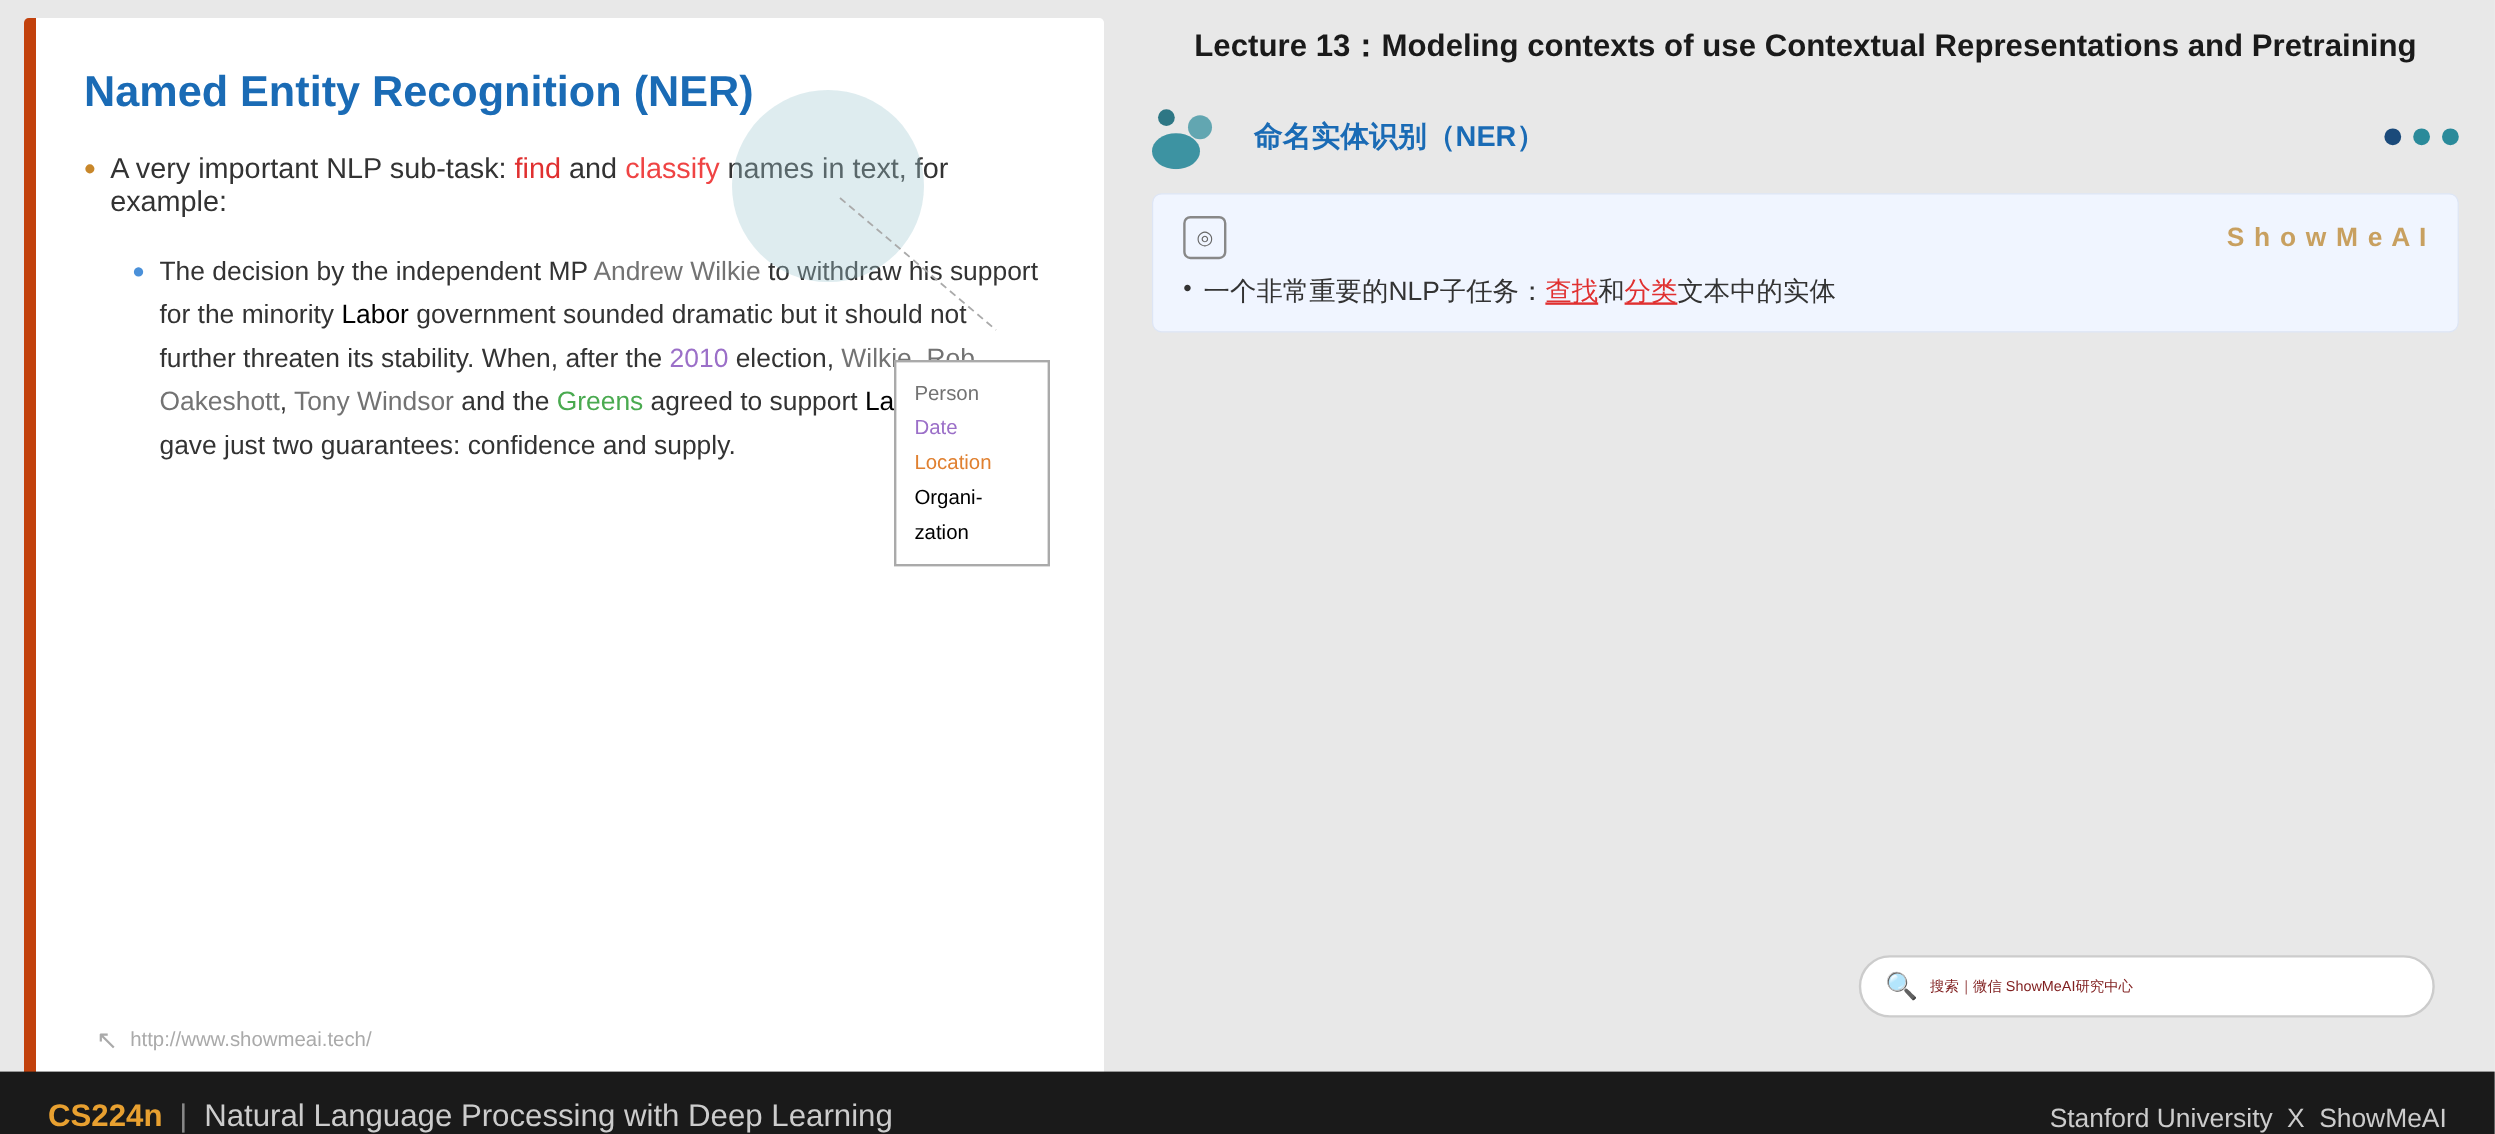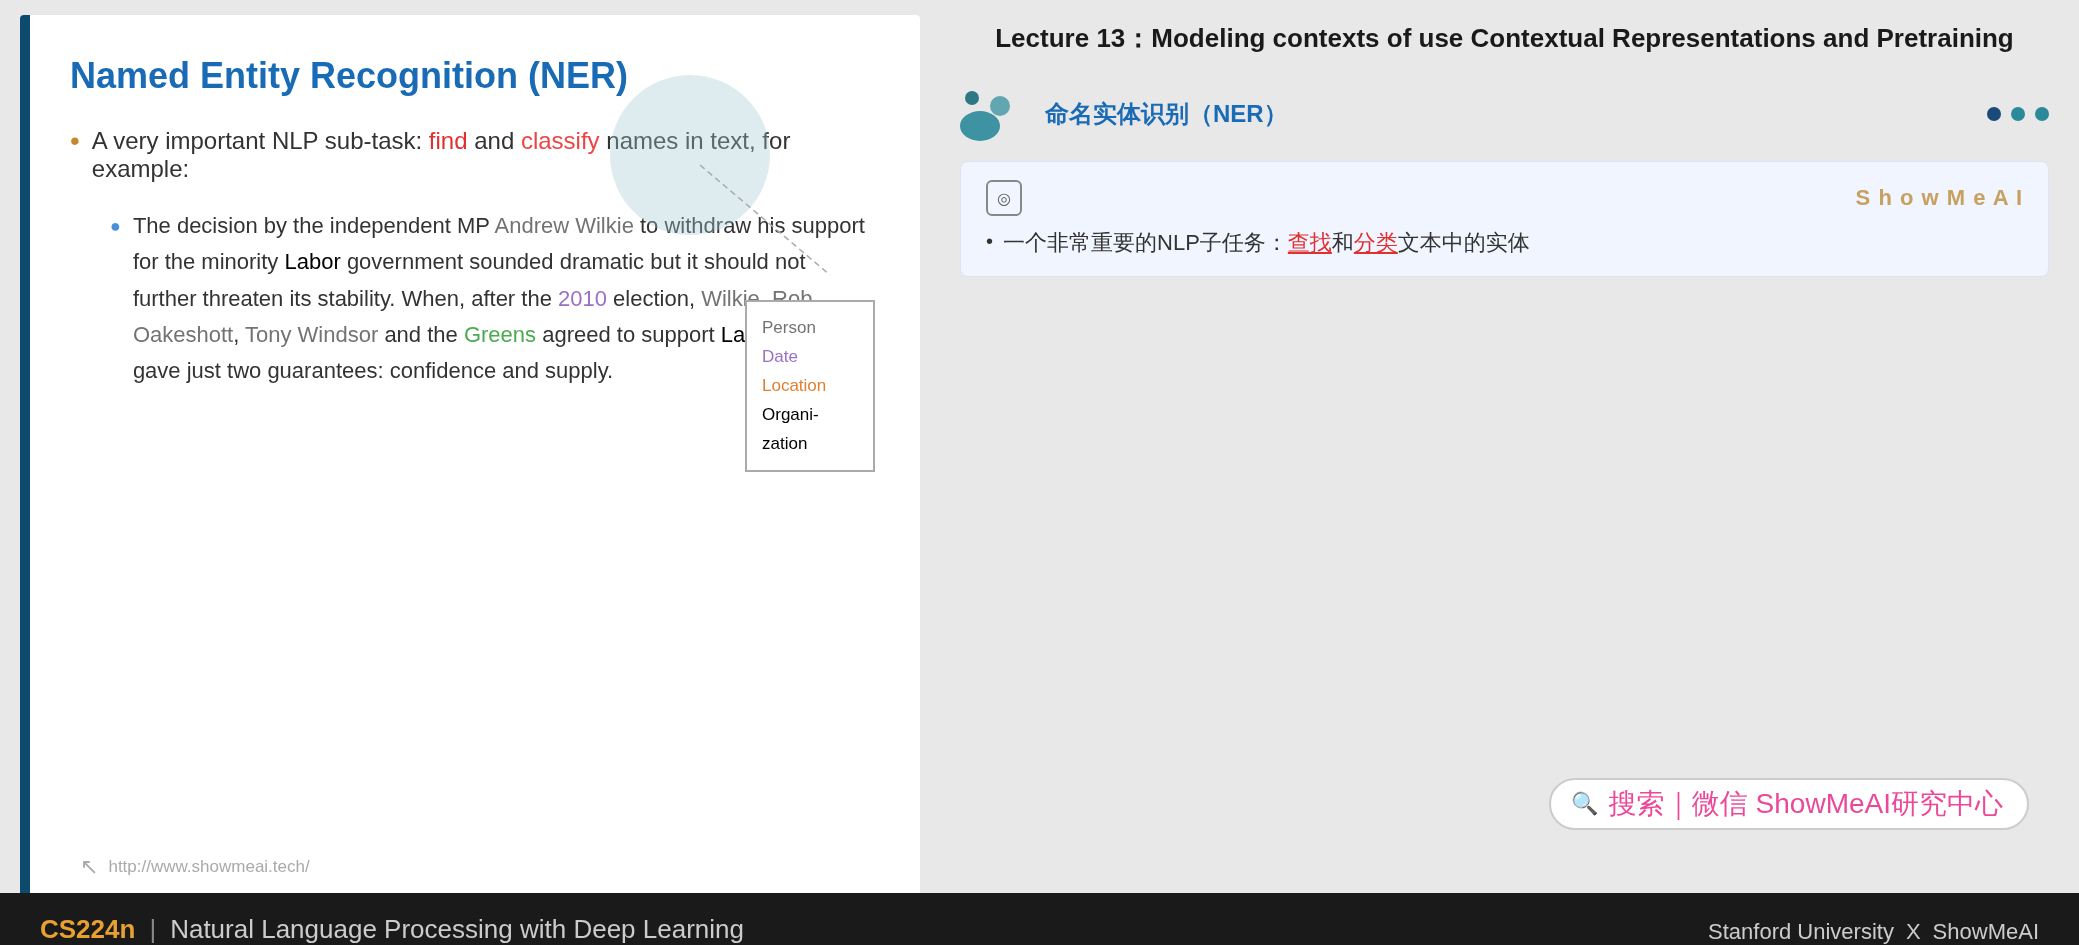--- a/index.html
+++ b/index.html
@@ -20,21 +20,21 @@
       background: #e8e8e8;
     }
 
     
     .slide-panel {
       width: 900px;
       height: 890px;
       background: white;
       margin: 15px 20px 0 20px;
       border-radius: 4px;
-      border-left: 10px solid #0c4a6e;
+      border-left: 10px solid #c2410c;
       position: relative;
       padding: 40px 50px 40px 40px;
       flex-shrink: 0;
     }
 
     .slide-title {
       color: #1a6bb5;
       font-size: 36px;
       font-weight: bold;
       margin-bottom: 30px;
@@ -133,21 +133,21 @@
     .footer-icon {
       font-size: 22px;
       color: #aaa;
     }
 
     
     .right-panel {
       flex: 1;
       display: flex;
       flex-direction: column;
-      padding: 10px 20px 20px 10px;
+      padding: 10px 20px 2px 10px;
       gap: 15px;
     }
 
     
     .lecture-title {
       text-align: center;
       font-size: 26px;
       font-weight: bold;
       color: #1a1a1a;
       line-height: 1.4;
@@ -234,22 +234,22 @@
       gap: 10px;
       align-self: flex-end;
     }
 
     .search-icon {
       font-size: 22px;
       color: #888;
     }
 
     .search-text {
-      font-size: 28px;
-      color: #ec4899;
+      font-size: 12px;
+      color: #7f1d1d;
       font-weight: 500;
     }
 
     
     .bottom-bar {
       position: absolute;
       bottom: 0;
       left: 0;
       width: 100%;
       height: 52px;

